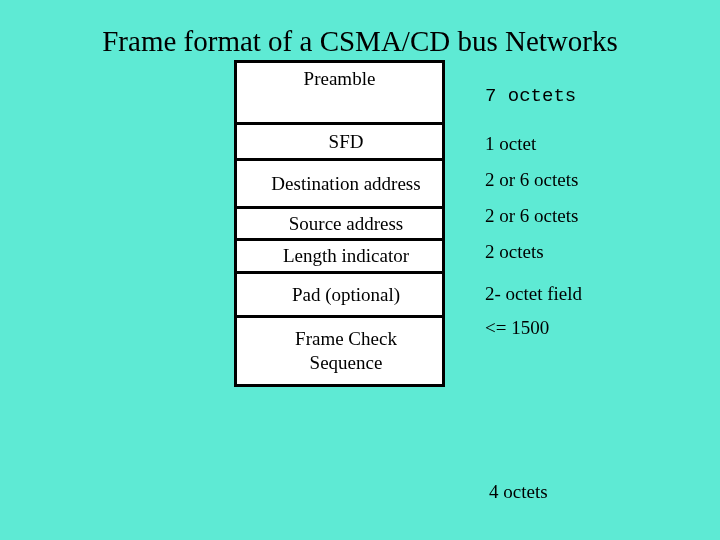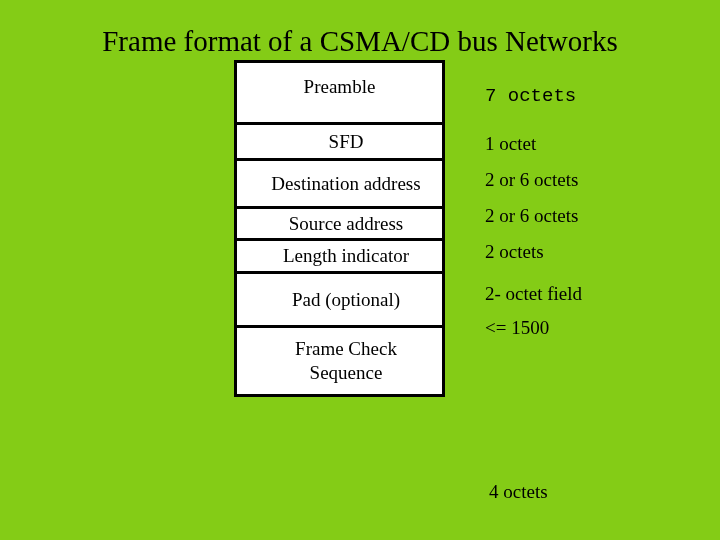--- a/index.html
+++ b/index.html
@@ -12,21 +12,21 @@
     height: 540px;
     background: #ffffff;
     font-family: "Liberation Serif", "DejaVu Serif", serif;
     color: #000000;
     overflow: hidden;
   }
   #slide {
     position: relative;
     width: 720px;
     height: 540px;
-    background: #84cc16;
+    background: #5eead4;
   }
 
   
   #slide-title {
     position: absolute;
     left: 0;
     top: 24px;
     width: 720px;
     text-align: center;
     font-size: 29px;
@@ -66,30 +66,30 @@
     display: block;
     width: 100%;
     padding: 0 4px;
     box-sizing: border-box;
     white-space: pre-line;
   }
   
   .frame-field.va-top    { align-items: flex-start; }
   .frame-field.va-center { align-items: center; padding-left: 13px; }
 
-  .frame-field.va-top .field-label { padding-top: 12px; }
+  .frame-field.va-top .field-label { padding-top: 4px; }
 
   
   .f-preamble    { height: 62px; }
   .f-sfd         { height: 36px; }
   .f-dest        { height: 48px; }
   .f-src         { height: 32px; }
   .f-length      { height: 33px; }
   .f-data        { height: 118px; }
-  .f-pad         { height: 54px; }
+  .f-pad         { height: 44px; }
   .f-fcs         { height: 66px; }
 
   
   .size-note {
     position: absolute;
     left: 485px;
     font-size: 19px;
     line-height: 24px;
     white-space: nowrap;
     color: #000000;

